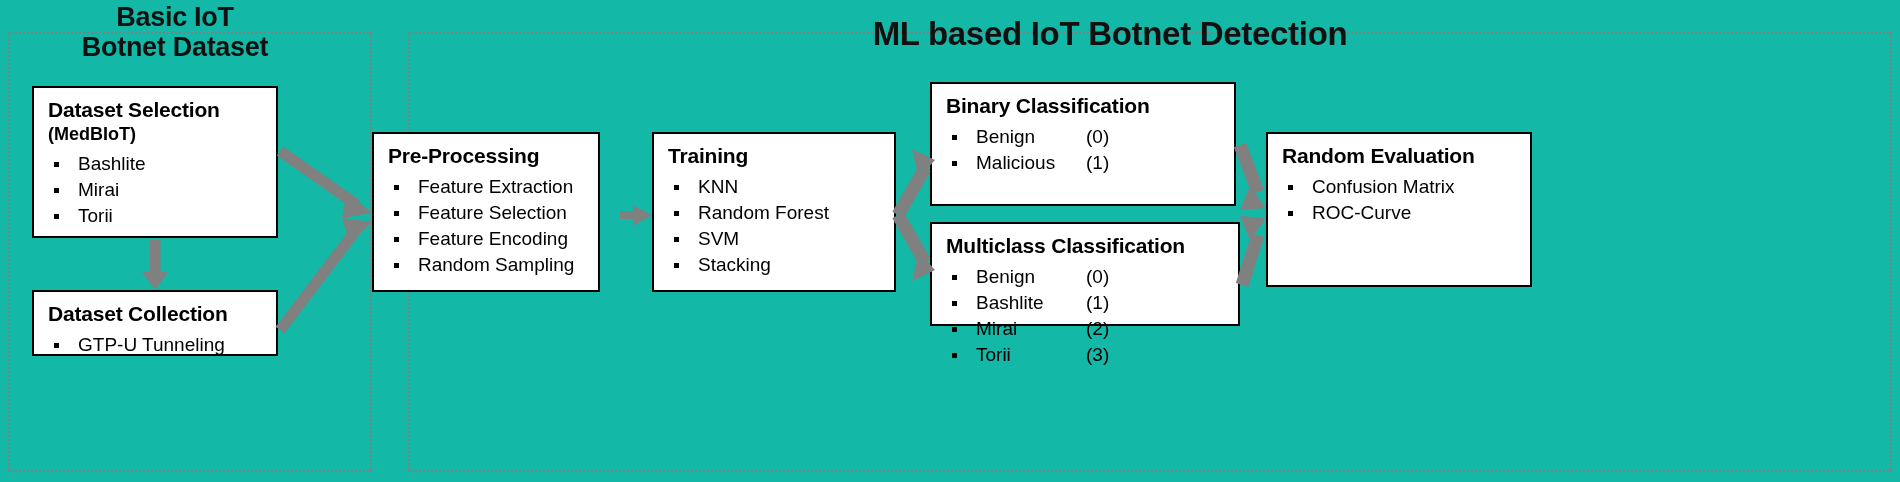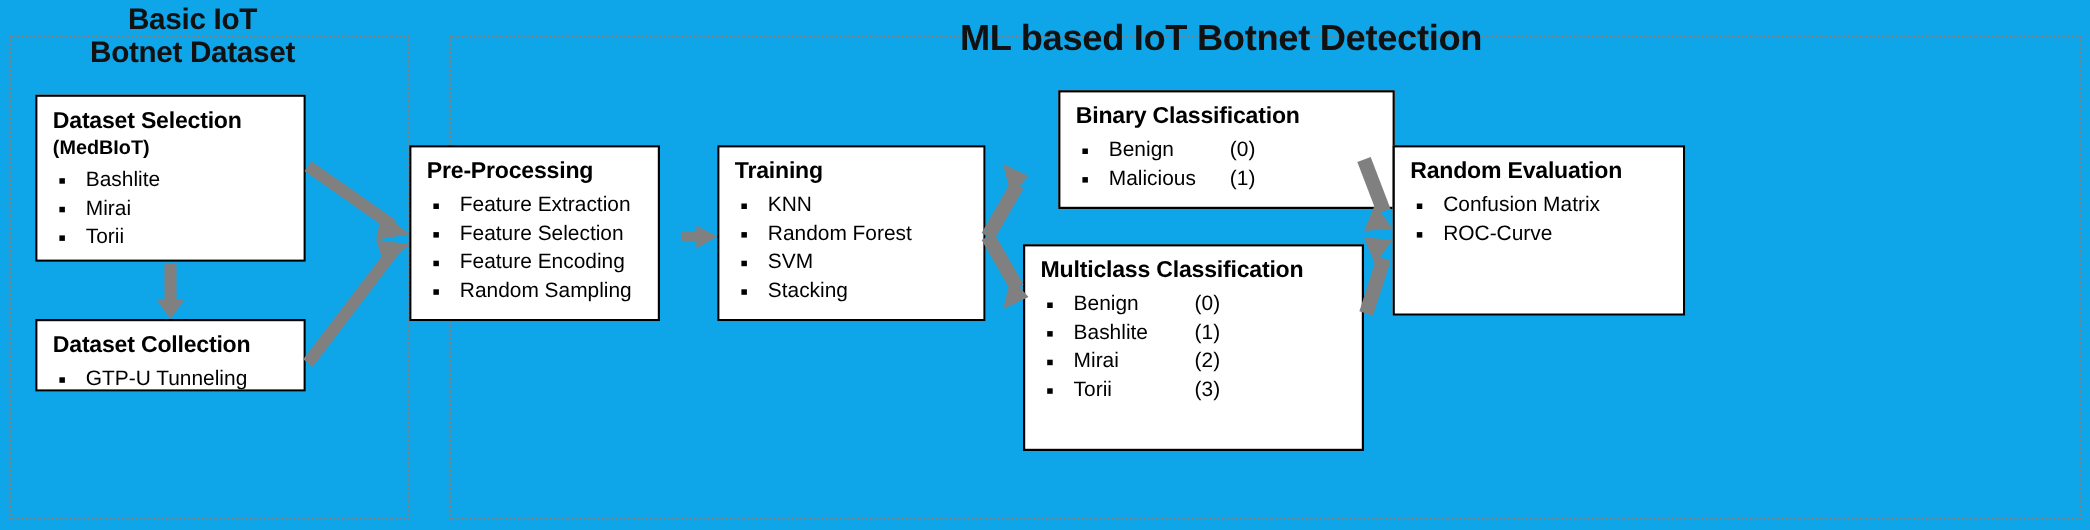--- a/index.html
+++ b/index.html
@@ -8,21 +8,21 @@
     background: #ffffff;
   }
   body {
     font-family: "Liberation Sans", sans-serif;
     color: #000000;
   }
   #canvas {
     position: relative;
     width: 1900px;
     height: 482px;
-    background: #0ea5e9;
+    background: #14b8a6;
     overflow: hidden;
   }
 
   
   .group {
     position: absolute;
     border: 2px dotted #808080;
     box-sizing: border-box;
     background: transparent;
   }
@@ -94,22 +94,22 @@
   .codecell {
     display: inline-block;
     min-width: 110px;
   }
 
   
   #box-dataset-selection  { left: 32px;   top: 86px;  width: 246px; height: 152px; }
   #box-dataset-collection { left: 32px;   top: 290px; width: 246px; height: 66px; }
   #box-preprocessing      { left: 372px;  top: 132px; width: 228px; height: 160px; }
   #box-training           { left: 652px;  top: 132px; width: 244px; height: 160px; }
-  #box-binary             { left: 930px;  top: 82px;  width: 306px; height: 108px; margin-left: 32px; }
-  #box-multiclass         { left: 930px;  top: 222px; width: 310px; height: 188px; }
+  #box-binary             { left: 930px;  top: 82px;  width: 306px; height: 124px; }
+  #box-multiclass         { left: 930px;  top: 222px; width: 310px; height: 104px; }
   #box-model-eval         { left: 1266px; top: 132px; width: 266px; height: 155px; }
 
   
   #arrows {
     position: absolute;
     left: 0; top: 0;
     width: 1900px; height: 482px;
     pointer-events: none;
   }
 </style>

